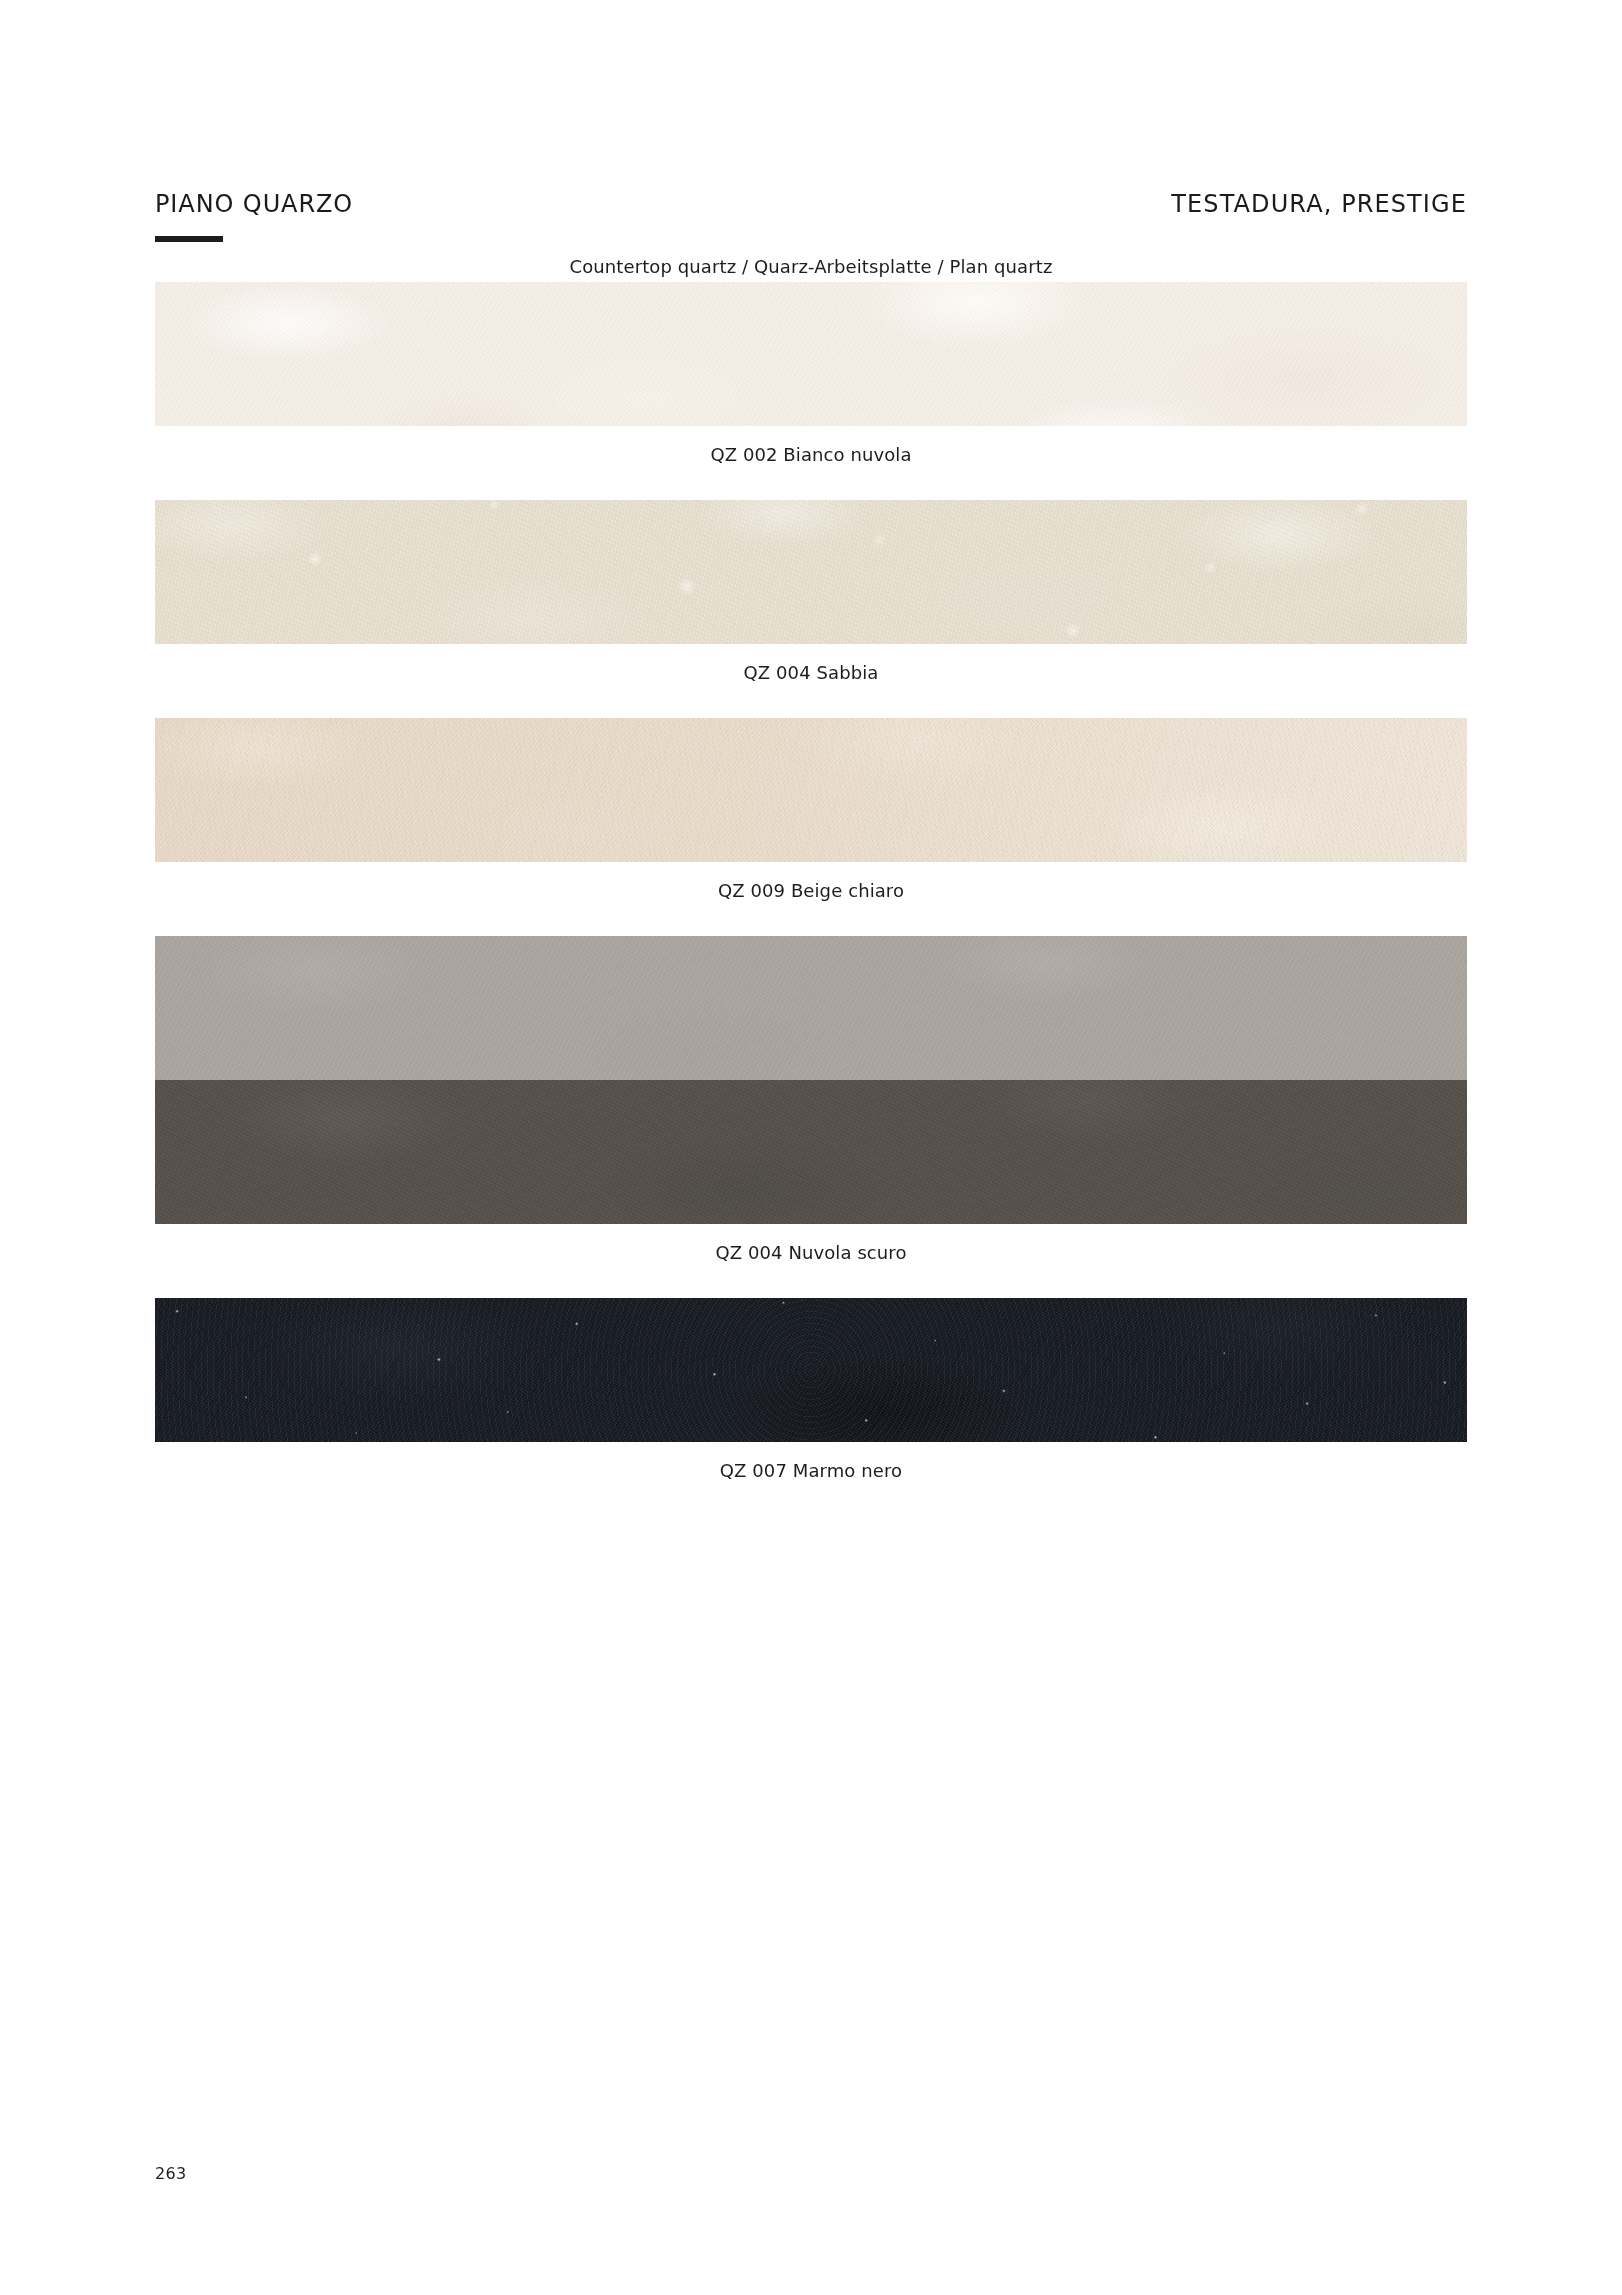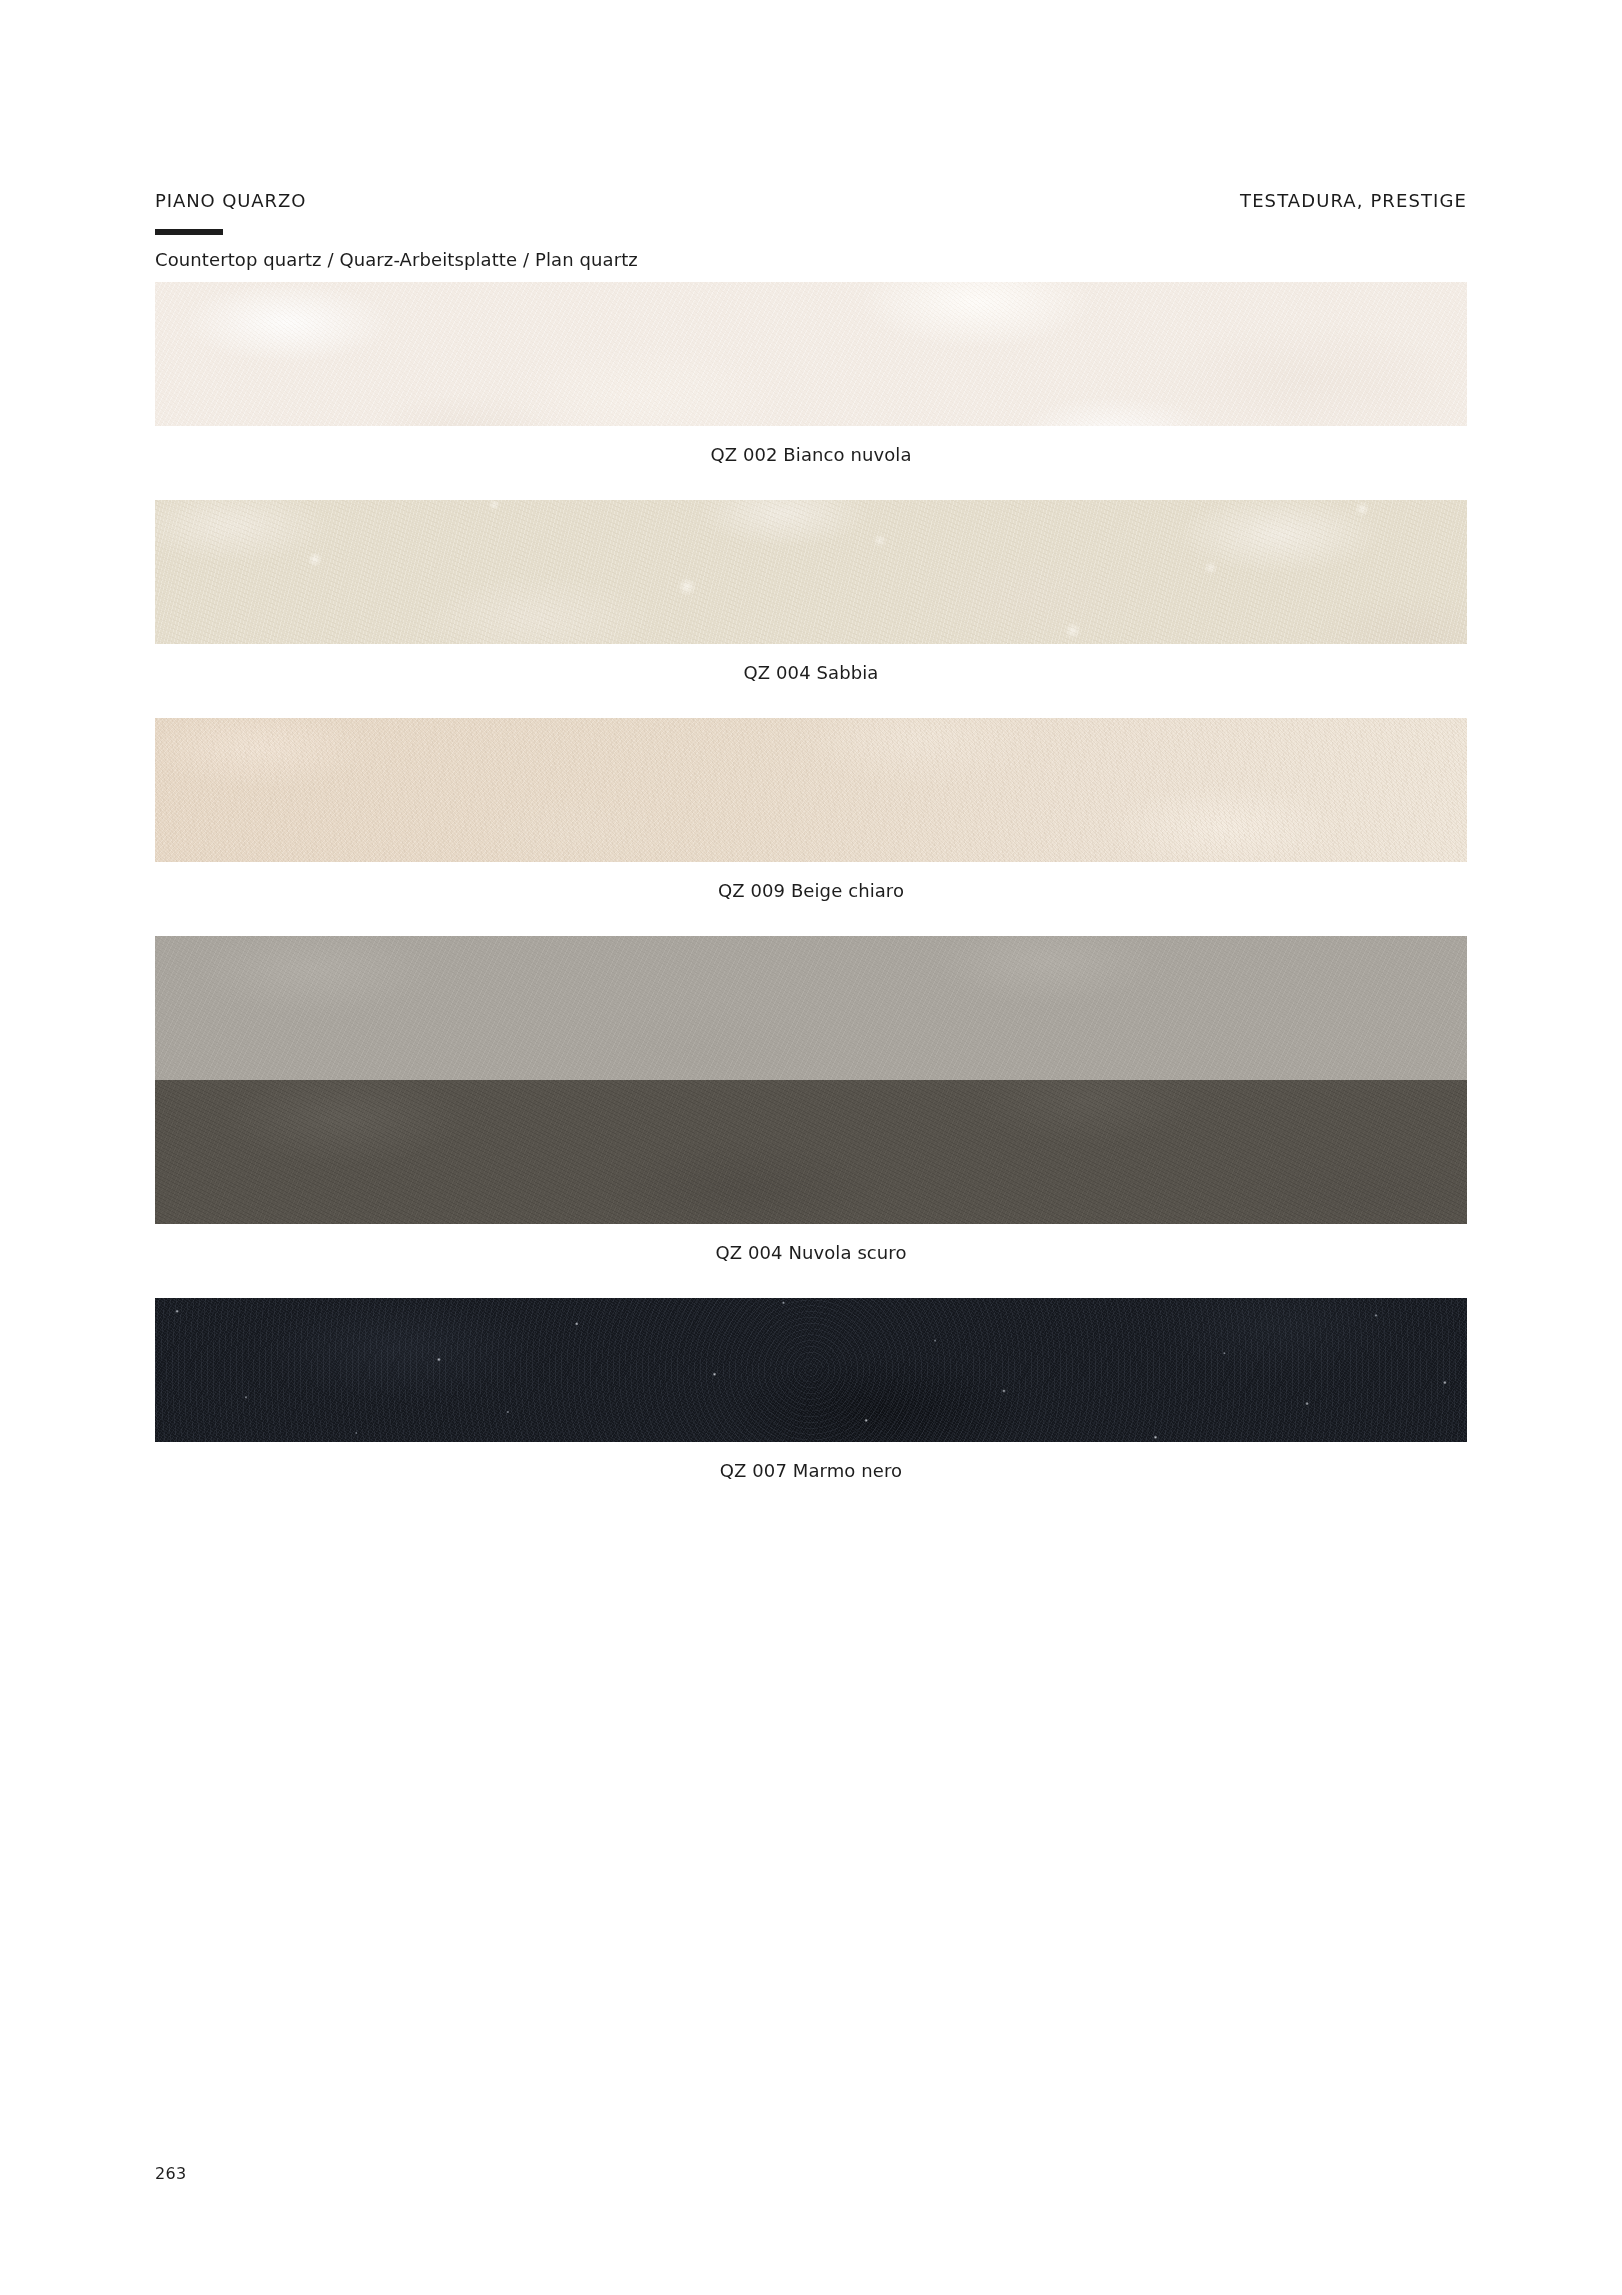--- a/index.html
+++ b/index.html
@@ -26,41 +26,42 @@
     top: 150px;
     width: 1312px;
   }
   .header-row {
     display: flex;
     align-items: baseline;
     justify-content: space-between;
   }
   .title-left,
   .title-right {
-    font-size: 18px;
+    font-size: 24px;
     letter-spacing: 0.9px;
     color: #1b1b1b;
     font-weight: 400;
     white-space: nowrap;
   }
   .title-right {
     letter-spacing: 1.1px;
     margin-top: 40px;
   }
   .rule {
     margin-top: 17.5px;
     width: 68px;
     height: 6.7px;
     background: #1d1d1d;
   }
   .subtitle {
     margin-top: 13.4px;
     font-size: 18px;
     color: #1d1d1d;
     letter-spacing: 0.1px;
+    text-align: center;
   }
 
   
   .swatches {
     position: absolute;
     left: 155px;
     top: 282px;
     width: 1312px;
   }
   .swatch-block {

